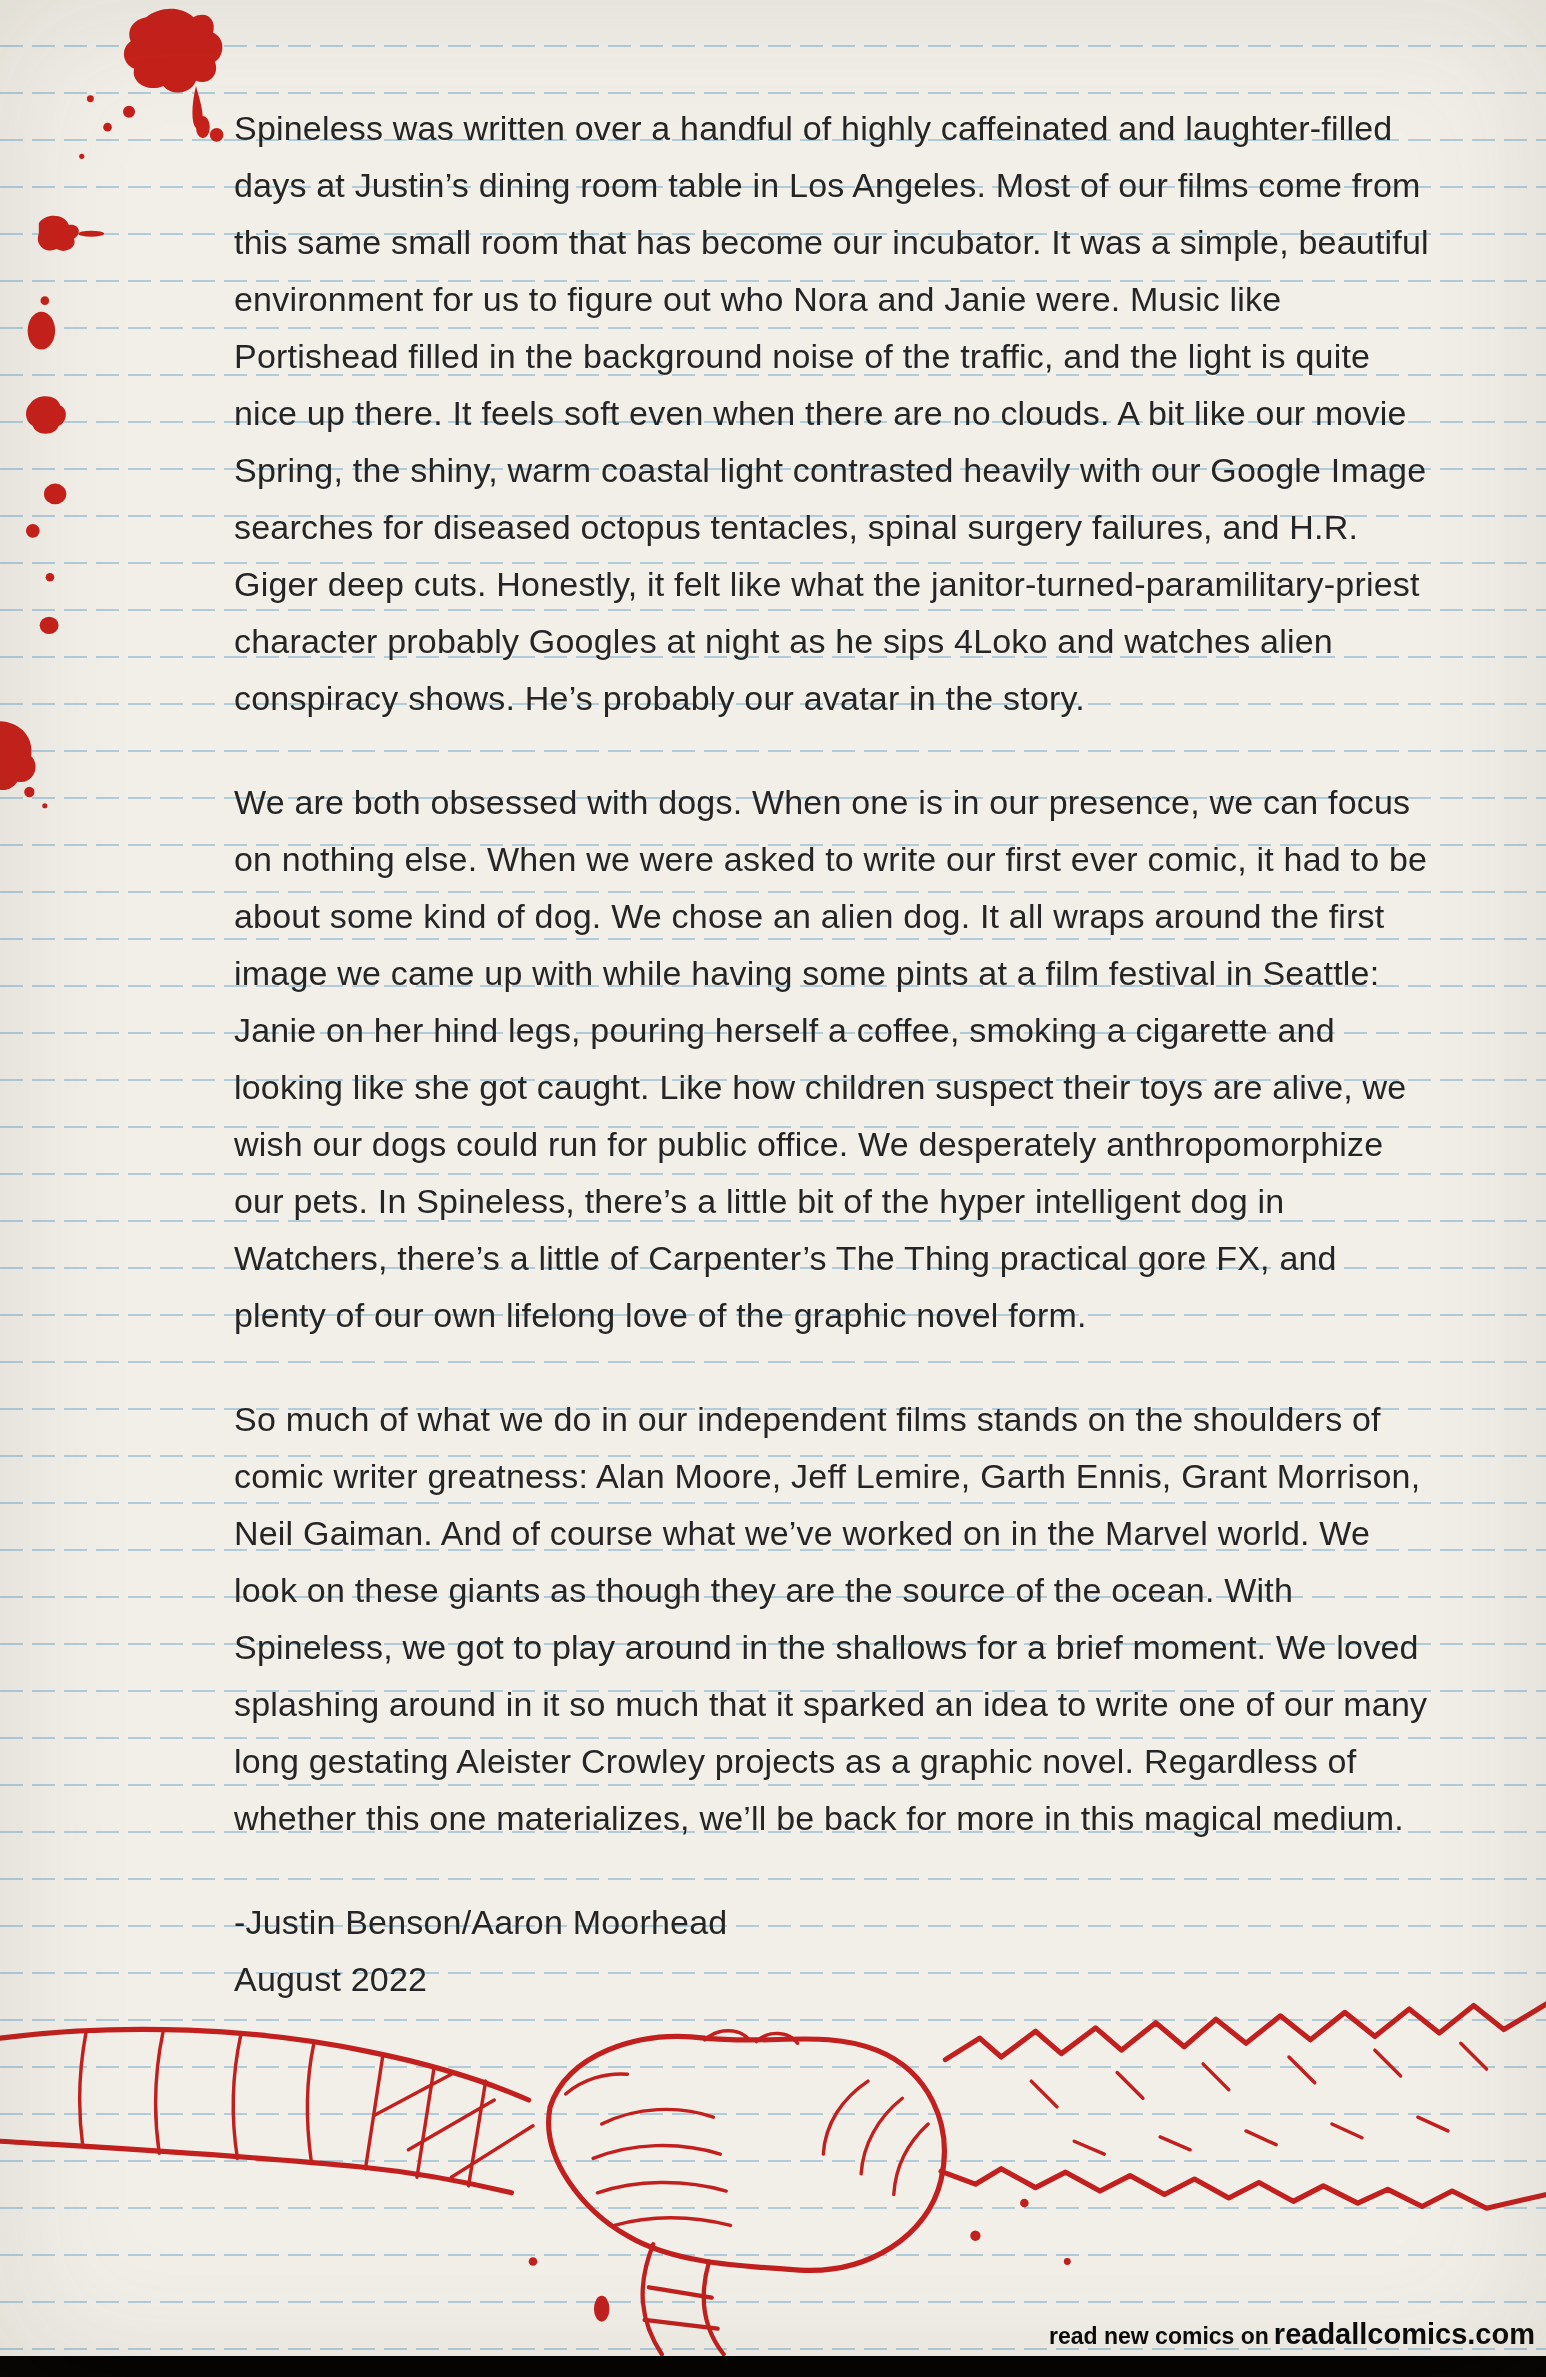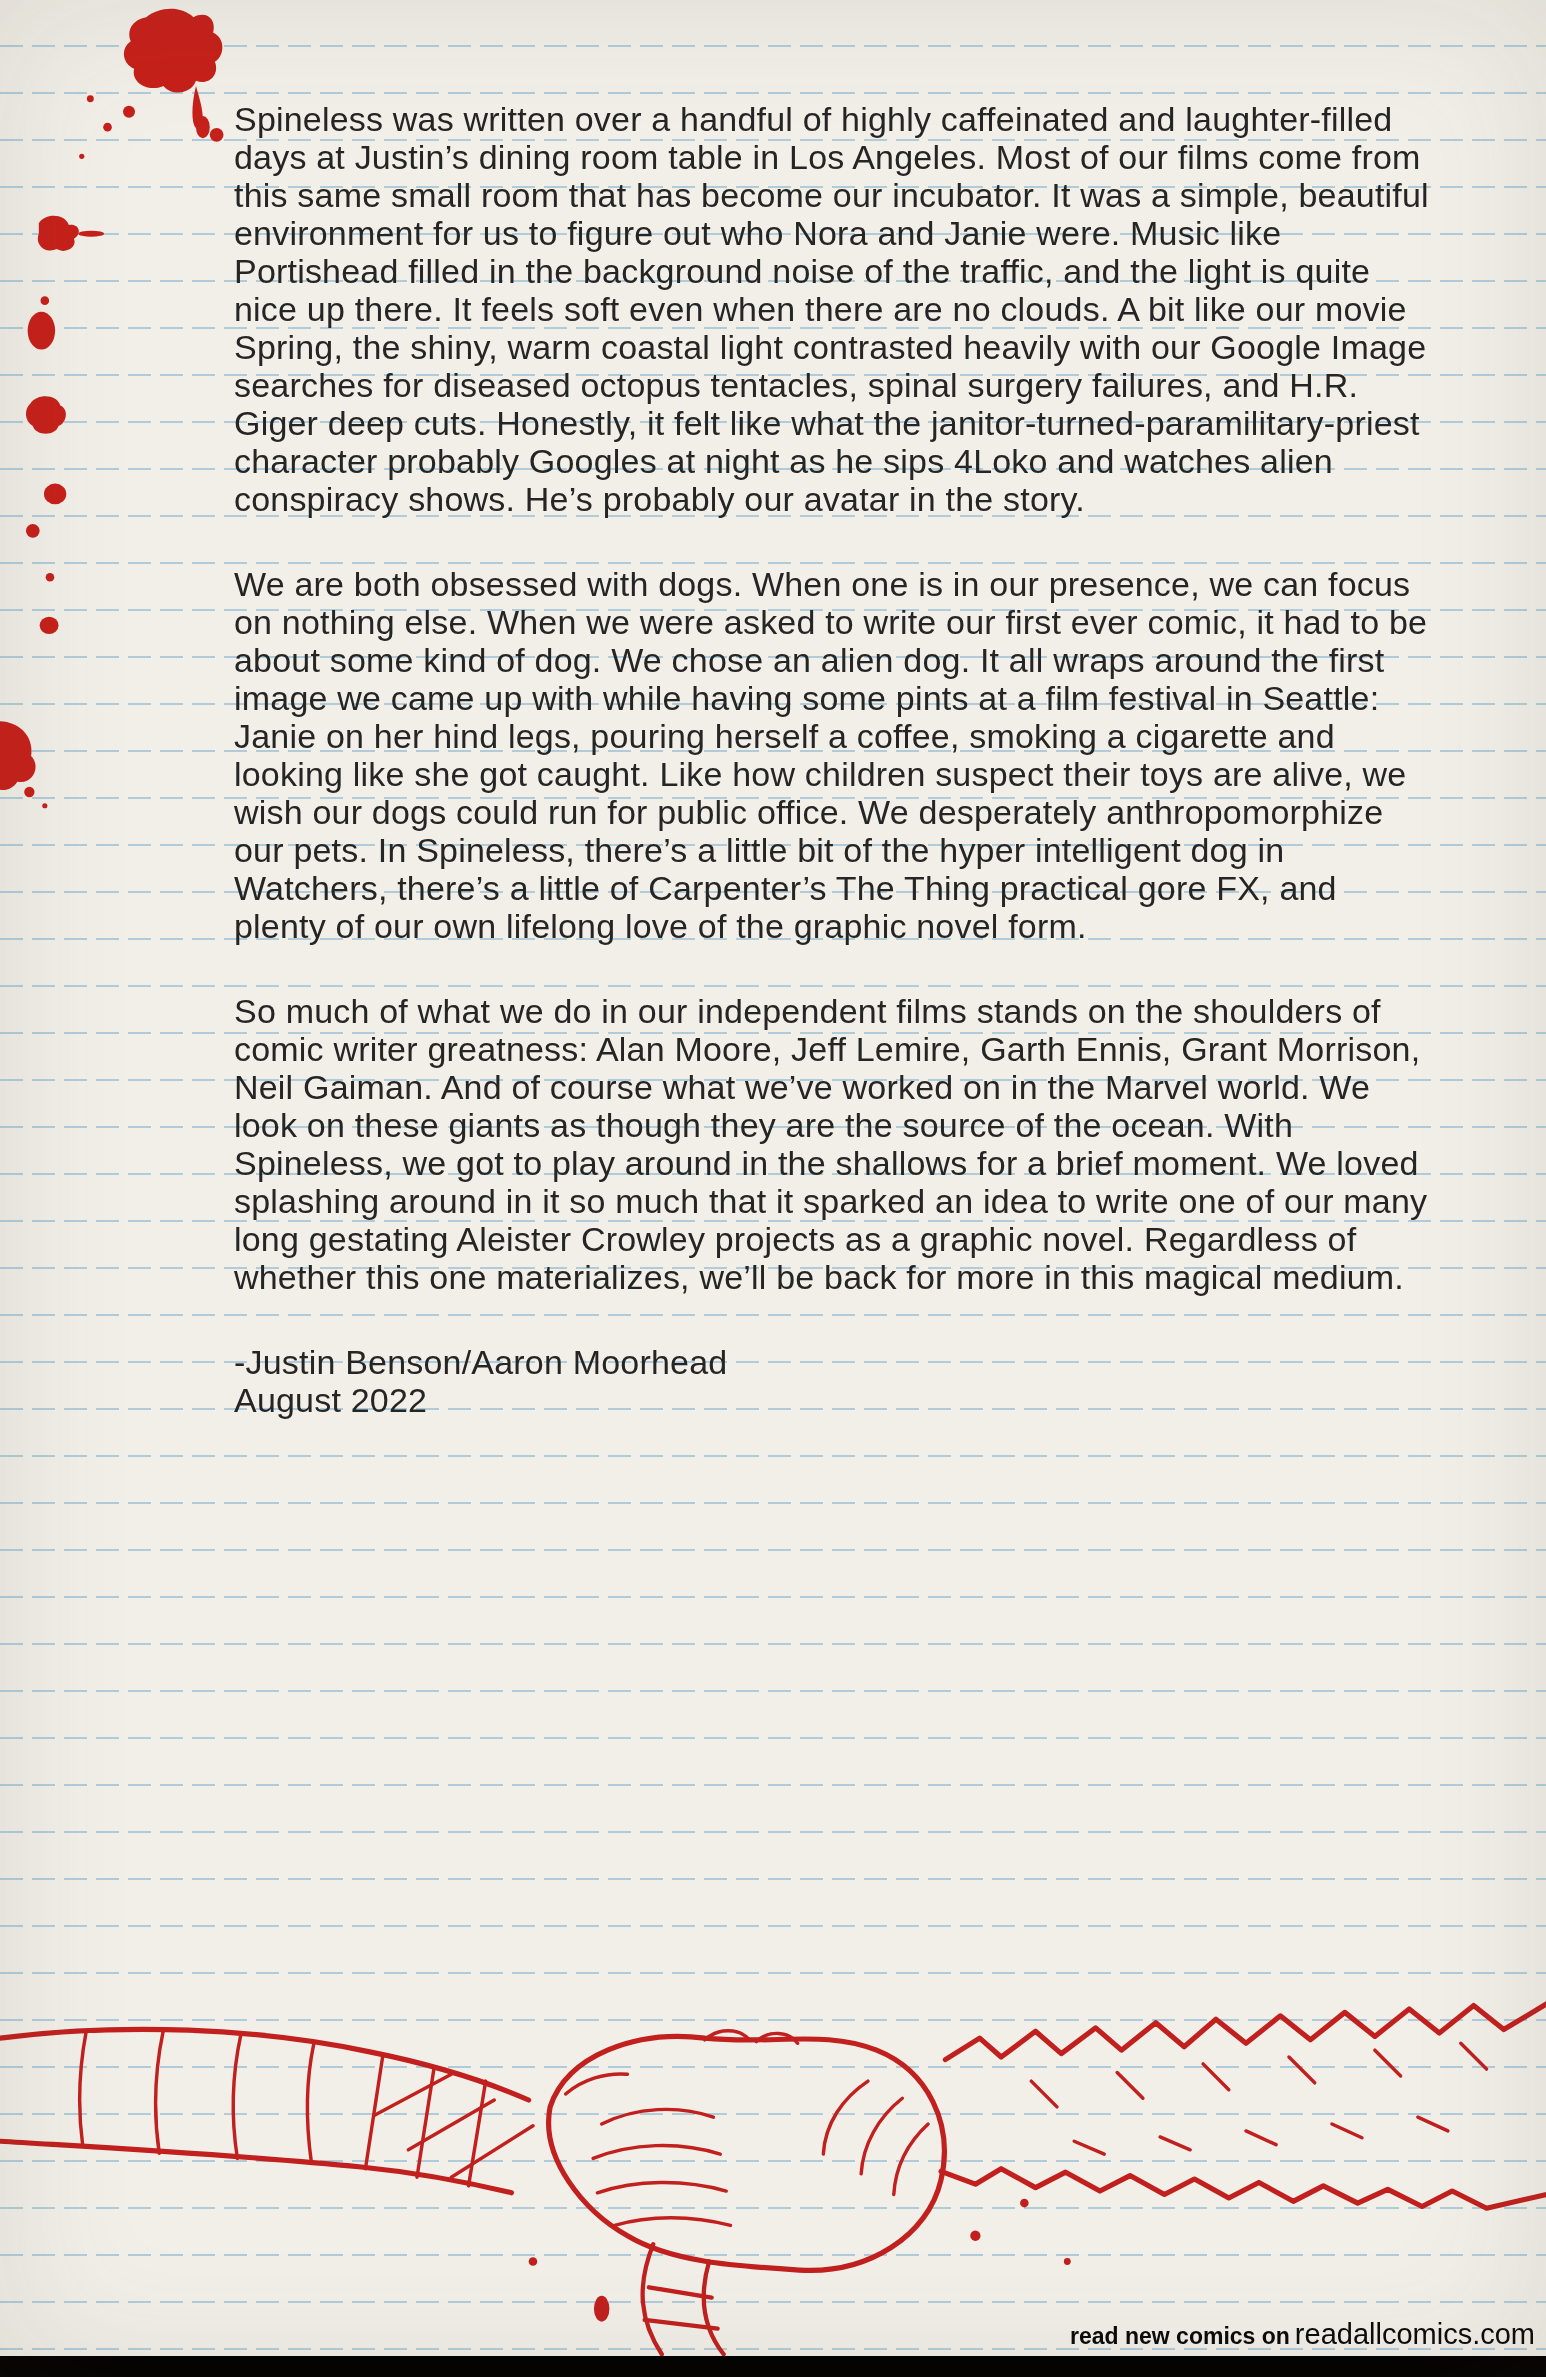--- a/index.html
+++ b/index.html
@@ -22,31 +22,31 @@
     box-shadow:inset 0 0 137px rgba(90,80,60,.13);
     pointer-events:none;
   }
   .splatter{position:absolute;left:0;top:0;}
   .text-block{
     position:absolute;left:234px;top:100px;width:1203px;
     color:#252525;
   }
   .text-block p{
     margin:0 0 47px 0;
-    font-size:34px;line-height:38px;letter-spacing:0.2px;
+    font-size:34px;line-height:57px;letter-spacing:0.2px;
   }
   .text-block p.tight{margin-bottom:0;}
   .hands-art{position:absolute;left:0;bottom:20.6px;}
   .footer{
     position:absolute;right:12px;bottom:26px;
     display:inline-flex;align-items:baseline;gap:5px;
     color:#0a0a0a;white-space:nowrap;
   }
   .footer .prefix{font-size:23px;font-weight:600;}
-  .footer .site{font-size:29px;font-weight:400;cursor:pointer;}
+  .footer .site{font-size:29px;font-weight:700;cursor:pointer;}
   .bottom-bar{
     position:absolute;left:0;bottom:0;width:100%;height:20.6px;background:#000;
   }
 </style>
 </head>
 <body>
 
 <div class="page">
 
   <div class="rules"></div>

